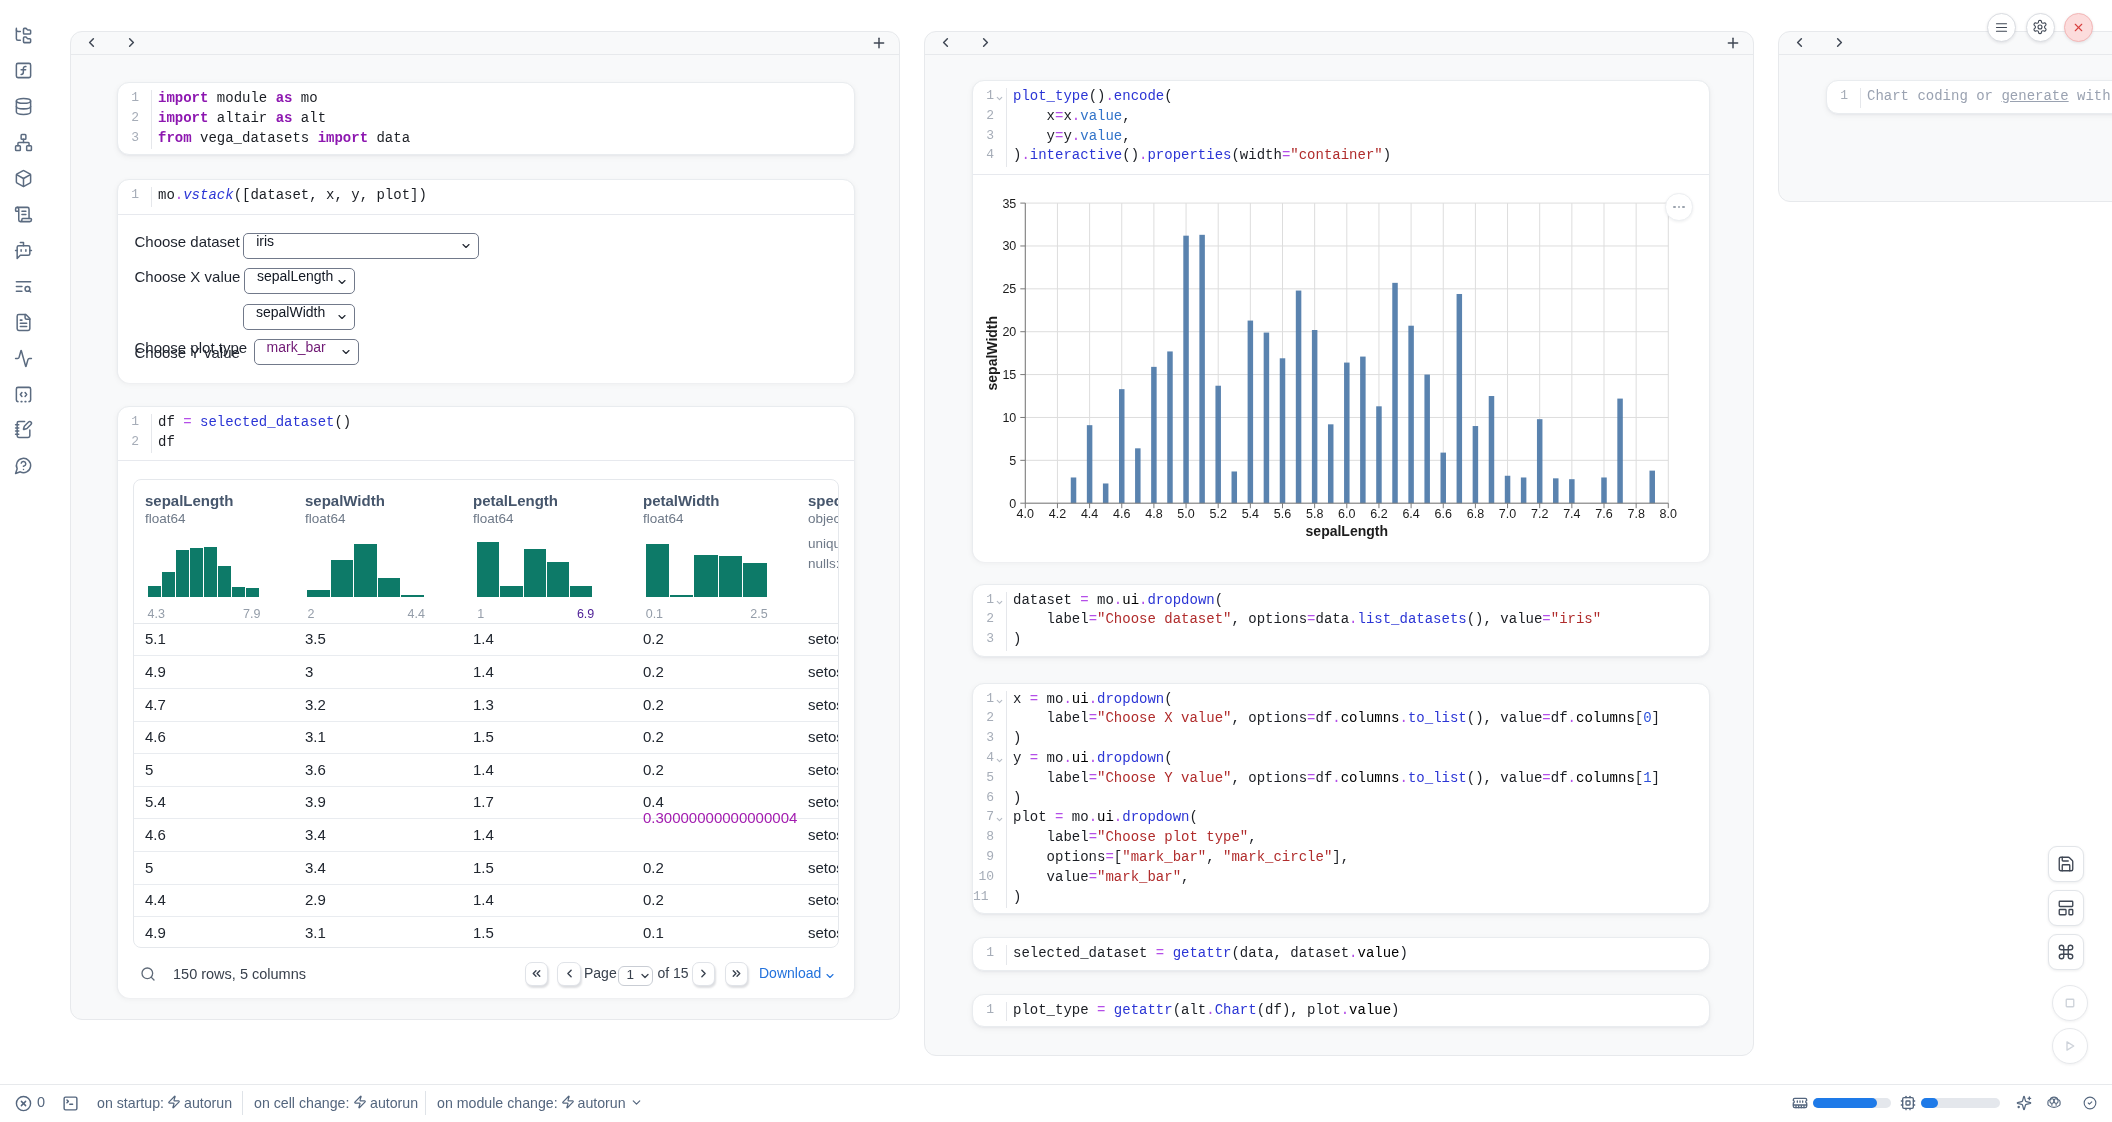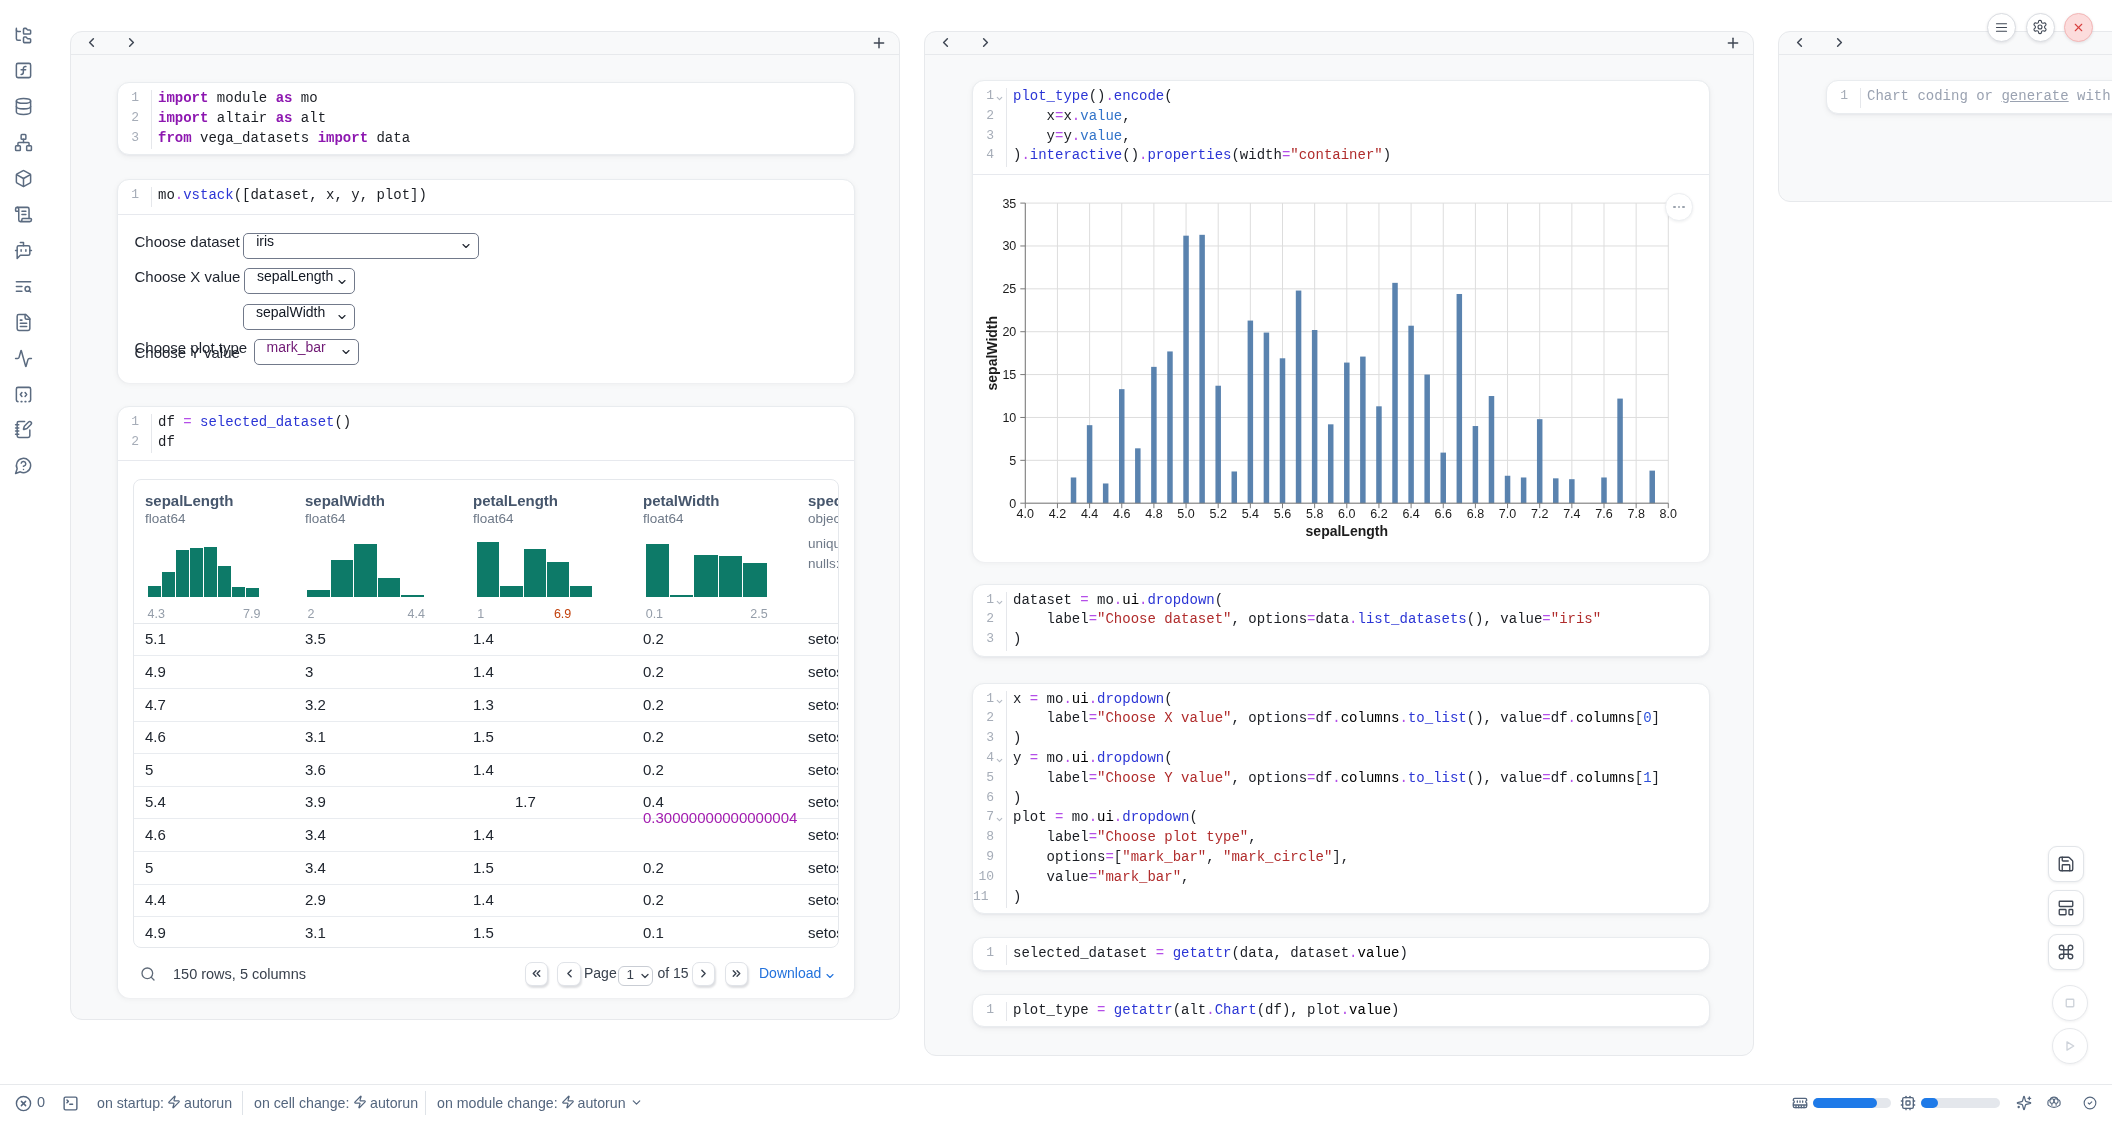--- a/index.html
+++ b/index.html
@@ -233,21 +233,21 @@
     <div style="position:absolute;left:0;top:7.0px;width:21px;height:19.8px;line-height:19.8px;text-align:right;font:13px 'Liberation Mono', monospace;color:#a6adb8;">1</div>
     <div style="position:absolute;left:40px;top:7.0px;height:19.8px;line-height:19.8px;font:14px 'Liberation Mono', monospace;white-space:pre;"><span style="color:#8d17b0;font-weight:bold;">import</span><span style="color:#1b1e24;"> module </span><span style="color:#8d17b0;font-weight:bold;">as</span><span style="color:#1b1e24;"> mo</span></div>
     <div style="position:absolute;left:0;top:26.8px;width:21px;height:19.8px;line-height:19.8px;text-align:right;font:13px 'Liberation Mono', monospace;color:#a6adb8;">2</div>
     <div style="position:absolute;left:40px;top:26.8px;height:19.8px;line-height:19.8px;font:14px 'Liberation Mono', monospace;white-space:pre;"><span style="color:#8d17b0;font-weight:bold;">import</span><span style="color:#1b1e24;"> altair </span><span style="color:#8d17b0;font-weight:bold;">as</span><span style="color:#1b1e24;"> alt</span></div>
     <div style="position:absolute;left:0;top:46.6px;width:21px;height:19.8px;line-height:19.8px;text-align:right;font:13px 'Liberation Mono', monospace;color:#a6adb8;">3</div>
     <div style="position:absolute;left:40px;top:46.6px;height:19.8px;line-height:19.8px;font:14px 'Liberation Mono', monospace;white-space:pre;"><span style="color:#8d17b0;font-weight:bold;">from</span><span style="color:#1b1e24;"> vega_datasets </span><span style="color:#8d17b0;font-weight:bold;">import</span><span style="color:#1b1e24;"> data</span></div>
   </div>
 <div style="position:absolute;left:117px;top:179px;width:738px;height:202.8px;background:#fff;border:1px solid #e9ecef;border-radius:12px;box-shadow:0 1px 2px rgba(16,24,40,.04),0 2px 6px rgba(16,24,40,.05);">
     <div style="position:absolute;left:32.5px;top:7.0px;width:1px;height:19.8px;background:#e5e7eb;"></div>
     <div style="position:absolute;left:0;top:7.0px;width:21px;height:19.8px;line-height:19.8px;text-align:right;font:13px 'Liberation Mono', monospace;color:#a6adb8;">1</div>
-    <div style="position:absolute;left:40px;top:7.0px;height:19.8px;line-height:19.8px;font:14px 'Liberation Mono', monospace;white-space:pre;"><span style="color:#1b1e24;">mo</span><span style="color:#b44ee8;">.</span><span style="color:#2b35d5;">vstack</span><span style="color:#1b1e24;">([dataset, x, y, plot])</span></div>
+    <div style="position:absolute;left:40px;top:7.0px;height:19.8px;line-height:19.8px;font:14px 'Liberation Mono', monospace;white-space:pre;"><span style="color:#1b1e24;">mo</span><span style="color:#b44ee8;">.</span><span style="color:#2b35d5;font-style:italic;">vstack</span><span style="color:#1b1e24;">([dataset, x, y, plot])</span></div>
     <div style="position:absolute;left:0;top:33.8px;width:100%;height:1px;background:#e7e9ee;"></div>
     <div style="position:absolute;left:0;top:34.8px;width:100%;height:168px;border-radius:0 0 12px 12px;overflow:hidden;">
       <div style="position:absolute;left:0;top:0;width:100%;height:100%;background:#fff;">
         <div style="position:absolute;left:16.5px;top:18.0px;height:26px;line-height:26px;font:15px 'Liberation Sans', sans-serif;color:#1d222c;">Choose dataset</div>
         <div style="position:absolute;left:125.2px;top:18.0px;width:235.7px;height:26px;background:#fff;border:1px solid #71798a;border-radius:5px;"></div>
         <div style="position:absolute;left:138.2px;top:18.0px;height:26px;line-height:25px;font:14px 'Liberation Sans', sans-serif;color:#111722;">iris</div>
         <svg style="position:absolute;left:341.9px;top:25.5px;" width="12" height="12" viewBox="0 0 24 24" fill="none" stroke="#222832" stroke-width="2.3" stroke-linecap="round" stroke-linejoin="round">
           <path d="m6 9 6 6 6-6"></path>
         </svg>
         <div style="position:absolute;left:16.5px;top:53.4px;height:26px;line-height:26px;font:15px 'Liberation Sans', sans-serif;color:#1d222c;">Choose X value</div>
@@ -303,21 +303,21 @@
           <div style="position:absolute;left:173.1px;top:126.6px;font:12.5px 'Liberation Sans', sans-serif;color:#949da9;">2</div>
           <div style="position:absolute;left:250.6px;top:126.6px;width:40px;text-align:right;font:12.5px 'Liberation Sans', sans-serif;color:#949da9;">4.4</div>
           <div style="position:absolute;left:338.7px;top:11.9px;font:bold 15px 'Liberation Sans', sans-serif;color:#46566c;white-space:pre;">petalLength</div>
           <div style="position:absolute;left:338.7px;top:30.6px;font:13.5px 'Liberation Sans', sans-serif;color:#6e7988;white-space:pre;">float64</div>
           <div style="position:absolute;left:342.9px;top:61.5px;width:22.2px;height:54.7px;background:#0d7a68;"></div>
           <div style="position:absolute;left:366.1px;top:105.4px;width:22.2px;height:10.8px;background:#0d7a68;"></div>
           <div style="position:absolute;left:389.3px;top:68.5px;width:22.2px;height:47.7px;background:#0d7a68;"></div>
           <div style="position:absolute;left:412.5px;top:81.7px;width:22.2px;height:34.5px;background:#0d7a68;"></div>
           <div style="position:absolute;left:435.7px;top:105.4px;width:22.2px;height:10.8px;background:#0d7a68;"></div>
           <div style="position:absolute;left:342.9px;top:126.6px;font:12.5px 'Liberation Sans', sans-serif;color:#949da9;">1</div>
-          <div style="position:absolute;left:397px;top:126.6px;width:40px;text-align:right;font:12.5px 'Liberation Sans', sans-serif;color:#c2410c;">6.9</div>
+          <div style="position:absolute;left:420px;top:126.6px;width:40px;text-align:right;font:12.5px 'Liberation Sans', sans-serif;color:#4c1d95;">6.9</div>
           <div style="position:absolute;left:508.7px;top:11.9px;font:bold 15px 'Liberation Sans', sans-serif;color:#46566c;white-space:pre;">petalWidth</div>
           <div style="position:absolute;left:508.7px;top:30.6px;font:13.5px 'Liberation Sans', sans-serif;color:#6e7988;white-space:pre;">float64</div>
           <div style="position:absolute;left:511.4px;top:63.4px;width:23.4px;height:52.8px;background:#0d7a68;"></div>
           <div style="position:absolute;left:535.8px;top:114.2px;width:23.4px;height:2.0px;background:#0d7a68;"></div>
           <div style="position:absolute;left:560.2px;top:75.1px;width:23.4px;height:41.1px;background:#0d7a68;"></div>
           <div style="position:absolute;left:584.6px;top:76.1px;width:23.4px;height:40.1px;background:#0d7a68;"></div>
           <div style="position:absolute;left:609.0px;top:82.7px;width:23.4px;height:33.5px;background:#0d7a68;"></div>
           <div style="position:absolute;left:511.4px;top:126.6px;font:12.5px 'Liberation Sans', sans-serif;color:#949da9;">0.1</div>
           <div style="position:absolute;left:593.4px;top:126.6px;width:40px;text-align:right;font:12.5px 'Liberation Sans', sans-serif;color:#949da9;">2.5</div>
           <div style="position:absolute;left:673.7px;top:11.9px;font:bold 15px 'Liberation Sans', sans-serif;color:#46566c;white-space:pre;">species</div>
@@ -350,21 +350,21 @@
           <div style="position:absolute;left:673.7px;top:247.8px;font:15px 'Liberation Sans', sans-serif;color:#20262f;white-space:pre;">setosa</div>
           <div style="position:absolute;left:0;top:272.8px;width:100%;height:1px;background:#e9ecf0;"></div>
           <div style="position:absolute;left:10.7px;top:280.4px;font:15px 'Liberation Sans', sans-serif;color:#20262f;white-space:pre;">5</div>
           <div style="position:absolute;left:170.7px;top:280.4px;font:15px 'Liberation Sans', sans-serif;color:#20262f;white-space:pre;">3.6</div>
           <div style="position:absolute;left:338.7px;top:280.4px;font:15px 'Liberation Sans', sans-serif;color:#20262f;white-space:pre;">1.4</div>
           <div style="position:absolute;left:508.7px;top:280.4px;font:15px 'Liberation Sans', sans-serif;color:#20262f;white-space:pre;">0.2</div>
           <div style="position:absolute;left:673.7px;top:280.4px;font:15px 'Liberation Sans', sans-serif;color:#20262f;white-space:pre;">setosa</div>
           <div style="position:absolute;left:0;top:305.4px;width:100%;height:1px;background:#e9ecf0;"></div>
           <div style="position:absolute;left:10.7px;top:313.0px;font:15px 'Liberation Sans', sans-serif;color:#20262f;white-space:pre;">5.4</div>
           <div style="position:absolute;left:170.7px;top:313.0px;font:15px 'Liberation Sans', sans-serif;color:#20262f;white-space:pre;">3.9</div>
-          <div style="position:absolute;left:338.7px;top:313.0px;font:15px 'Liberation Sans', sans-serif;color:#20262f;white-space:pre;margin-left:42px;">1.7</div>
+          <div style="position:absolute;left:338.7px;top:313.0px;font:15px 'Liberation Sans', sans-serif;color:#20262f;white-space:pre;">1.7</div>
           <div style="position:absolute;left:508.7px;top:313.0px;font:15px 'Liberation Sans', sans-serif;color:#20262f;white-space:pre;">0.4</div>
           <div style="position:absolute;left:673.7px;top:313.0px;font:15px 'Liberation Sans', sans-serif;color:#20262f;white-space:pre;">setosa</div>
           <div style="position:absolute;left:0;top:338.0px;width:100%;height:1px;background:#e9ecf0;"></div>
           <div style="position:absolute;left:10.7px;top:345.6px;font:15px 'Liberation Sans', sans-serif;color:#20262f;white-space:pre;">4.6</div>
           <div style="position:absolute;left:170.7px;top:345.6px;font:15px 'Liberation Sans', sans-serif;color:#20262f;white-space:pre;">3.4</div>
           <div style="position:absolute;left:338.7px;top:345.6px;font:15px 'Liberation Sans', sans-serif;color:#20262f;white-space:pre;">1.4</div>
           <div style="position:absolute;left:508.7px;top:329px;font:15px 'Liberation Sans', sans-serif;color:#a21caf;white-space:pre;">0.30000000000000004</div>
           <div style="position:absolute;left:673.7px;top:345.6px;font:15px 'Liberation Sans', sans-serif;color:#20262f;white-space:pre;">setosa</div>
           <div style="position:absolute;left:0;top:370.6px;width:100%;height:1px;background:#e9ecf0;"></div>
           <div style="position:absolute;left:10.7px;top:378.2px;font:15px 'Liberation Sans', sans-serif;color:#20262f;white-space:pre;">5</div>

